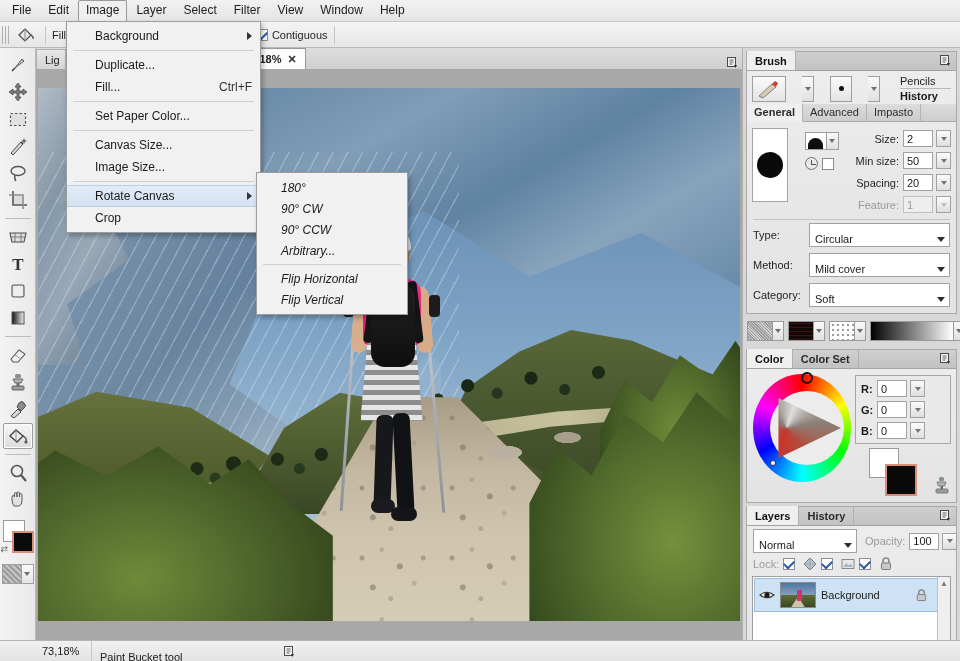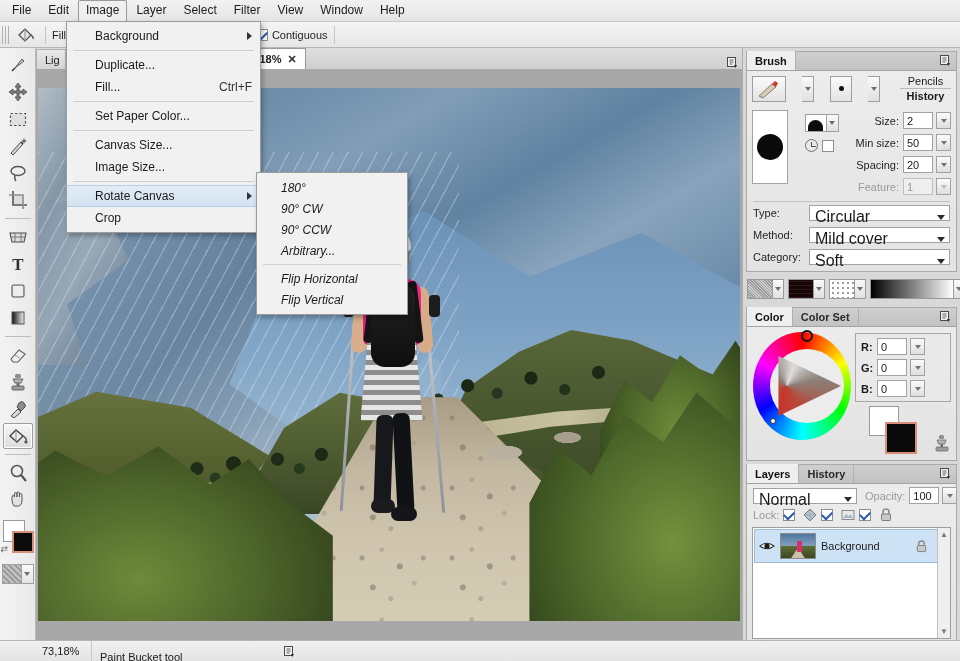--- a/index.html
+++ b/index.html
@@ -230,34 +230,34 @@
   .ptabs { display: flex; align-items: flex-end; height: 19px;
     background: linear-gradient(to bottom,#cfcfcf,#c2c2c2); border-bottom: 1px solid #a3a3a3; position: relative; }
   .ptab { height: 19px; padding: 0 8px; display:flex; align-items:center; font-size: 11px; font-weight: bold; color:#2a2a2a;
     border-right: 1px solid #b0b0b0; }
   .ptab.active { background: #efefef; color:#111; }
   .pmenu { position:absolute; right: 3px; top: 2px; width: 14px; height: 14px; }
 
   .row { display:flex; align-items:center; padding: 3px 6px; gap: 4px; }
   .lbl { font-size: 11px; color:#1f1f1f; white-space: nowrap; }
   .lbl.dim { color: #9a9a9a; }
-  .combo { flex:1; height: 16px; border:1px solid #a2a2a2; background:#fff;
-    display:flex; align-items:center; padding:8px 2px 0 5px; font-size:16px; }
+  .combo { flex:1; height: 24px; border:1px solid #a2a2a2; background:#fff;
+    display:flex; align-items:center; padding:8px 2px 0 5px; font-size:11px; }
   .combo .carr { margin-left:auto; width:12px; height:16px; display:flex; align-items:center; justify-content:center;}
   .combo .carr::after{ content:''; border-left:4px solid transparent; border-right:4px solid transparent; border-top:5px solid #2b2b2b;}
   .stepper { display:inline-flex; align-items:center; }
   .stepper .val { width:30px; height:17px; border:1px solid #a2a2a2; background:#fff; font-size:11px;
     display:flex; align-items:center; padding-left:3px; }
   .stepper.dim .val { background:#eee; color:#9a9a9a; border-color:#c0c0c0; }
   .stepper .sbtn { width:15px; height:17px; margin-left:3px; border:1px solid #a2a2a2;
     background: linear-gradient(to bottom,#fbfbfb,#dedede); display:flex;align-items:center;justify-content:center;}
   .stepper .sbtn::after{content:'';border-left:3px solid transparent;border-right:3px solid transparent;border-top:4px solid #757575;}
   .stepper.dim .sbtn::after{border-top-color:#bbb;}
 
-  .brushhead { display:flex; align-items:center; padding: 4px 5px 2px 5px; gap: 16px; text-align: center; }
+  .brushhead { display:flex; align-items:center; padding: 4px 5px 2px 5px; gap: 16px; }
   .bsel { width:34px; height:26px; border:1px solid #9e9e9e; background: linear-gradient(to bottom,#fafafa,#e3e3e3);
      display:flex;align-items:center;justify-content:center;}
   .bdrop { width:12px; height:26px; border:1px solid #9e9e9e; border-left:none;
      background: linear-gradient(to bottom,#fafafa,#e0e0e0); display:flex;align-items:center;justify-content:center;}
   .bdrop::after{content:'';border-left:3px solid transparent;border-right:3px solid transparent;border-top:4px solid #6f6f6f;}
   .bnames { flex:1; margin-left:4px; }
   .bname1 { font-size:11px; border-bottom:1px solid #b9b9b9; padding-bottom:1px; }
   .bname2 { font-size:11px; font-weight:bold; padding-top:1px; }
 
   .subtabs { display:flex; border-bottom:1px solid #a8a8a8; background: linear-gradient(to bottom,#dcdcdc,#cdcdcd); }
@@ -601,20 +601,25 @@
         <div class="bsel" style="width:22px">
           <span style="width:5px;height:5px;background:#111;border-radius:50%;display:block"></span>
         </div>
         <div class="bdrop"></div>
         <div class="bnames">
           <div class="bname1">Pencils</div>
           <div class="bname2">History</div>
         </div>
       </div>
 
+      <div class="subtabs">
+        <div class="subtab active">General</div>
+        <div class="subtab">Advanced</div>
+        <div class="subtab">Impasto</div>
+      </div>
 
       <div class="brushbody">
         <div class="preview">
             <div class="dot"></div>
           </div>
         <div class="midcol">
           <div class="tipbox">
             <div class="tip">
                 <i></i>
               </div>

